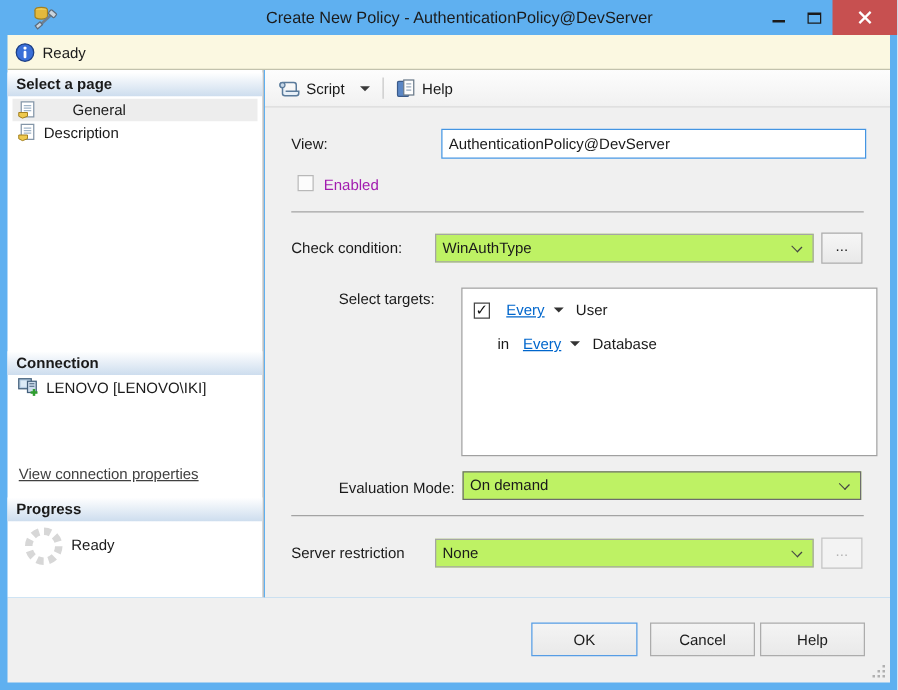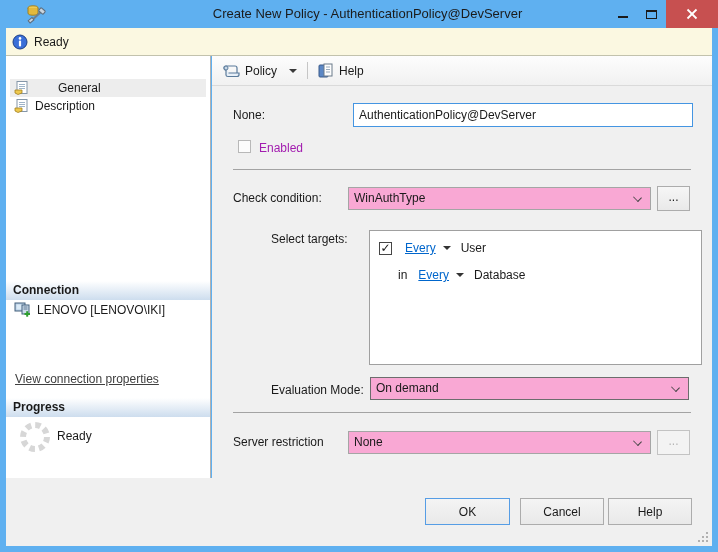--- a/index.html
+++ b/index.html
@@ -50,21 +50,21 @@
 
   .textinput { position:absolute; height:24px; border:1px solid #4495E2; background:#fff; padding:0 5px;
                font-family:inherit; font-size:12px; color:#1a1a1a; }
 
   .checkbox { width:13px; height:13px; background:#fcfcfc; border:1px solid #b8b8b8; display:inline-block; }
   .checkbox.on { border:1px solid #454545; background:#fff; color:#111; font-size:12px; font-weight:bold;
                  line-height:11px; text-align:center; }
 
   .hr { position:absolute; height:1px; background:#a3a3a3; }
 
-  .combo { position:absolute; height:23px; background:#f9a8d4; border:1px solid #a5a5a5; padding-left:5px;
+  .combo { position:absolute; height:23px; background:#bef264; border:1px solid #a5a5a5; padding-left:5px;
            line-height:21px; white-space:nowrap; overflow:hidden; }
   .combo.focusborder { border-color:#6d6d6d; }
   .combo .chev { position:absolute; right:9px; top:6px; width:7px; height:7px; border-right:1.6px solid #444;
                  border-bottom:1.6px solid #444; transform:rotate(45deg) scale(1,0.8); }
 
   .browse-btn { position:absolute; width:33px; height:25px; border:1px solid #acacac;
                 background:linear-gradient(#f6f6f6,#e9e9e9); text-align:center; line-height:20px; }
   .browse-btn.disabled { color:#b4b4b4; border-color:#c3c3c3; background:#f3f3f3; }
 
   .listbox { position:absolute; left:157px; top:174px; width:333px; height:135px; background:#fff;
@@ -116,20 +116,21 @@
   <div class="statusbar">
     <svg width="16" height="16" viewBox="0 0 16 16">
       <circle cx="8" cy="8" r="7" fill="#3A6FD8" stroke="#1d3f85" stroke-width="1"></circle>
       <circle cx="8" cy="4.4" r="1.3" fill="#fff"></circle>
       <rect x="6.9" y="6.5" width="2.2" height="6" rx="1" fill="#fff"></rect>
     </svg>
     <span class="txt">Ready</span>
   </div>
 
   <div class="sidebar">
+    <div class="section-header" style="top:2px;">Select a page</div>
     <div class="side-item selected" style="top:23px;">
       <svg width="16" height="16" viewBox="0 0 16 16">
         <rect x="3" y="1.5" width="10" height="12" fill="#fff" stroke="#8496a8" stroke-width="1"></rect>
         <line x1="5" y1="4.5" x2="11" y2="4.5" stroke="#9fb4c8" stroke-width="1"></line>
         <line x1="5" y1="6.5" x2="11" y2="6.5" stroke="#9fb4c8" stroke-width="1"></line>
         <line x1="5" y1="8.5" x2="11" y2="8.5" stroke="#9fb4c8" stroke-width="1"></line>
         <path d="M1 10 L8 10 L8 13 L4 14.5 L1 13 Z" fill="#EEC94F" stroke="#A3801F" stroke-width="0.8"></path>
       </svg>
       <span>General</span>
     </div>
@@ -169,37 +170,37 @@
   </div>
 
   <div class="main">
     <div class="toolbar">
       <div class="tb-btn">
         <svg width="17" height="15" viewBox="0 0 17 15">
           <path d="M3 3 Q1 3 1 5 Q1 7 3 7 L3 12 Q3 13.5 5 13.5 L14 13.5 Q16 13.5 16 11.5 L16 10 L5.5 10" fill="#e8f0f8" stroke="#5b7b9b" stroke-width="1.2"></path>
           <path d="M3 3 L12 3 Q14 3 14 5 L14 10" fill="none" stroke="#5b7b9b" stroke-width="1.2"></path>
           <ellipse cx="3" cy="5" rx="2" ry="2" fill="#c8d8e8" stroke="#5b7b9b" stroke-width="1"></ellipse>
         </svg>
-        <span>Policy</span>
+        <span>Script</span>
         <span class="caret-down tb-caret"></span>
       </div>
       <div class="tb-sep"></div>
       <div class="tb-btn">
         <svg width="16" height="16" viewBox="0 0 16 16">
           <rect x="1" y="2" width="9" height="12" rx="1" fill="#5b87c5" stroke="#3a5a8a" stroke-width="1"></rect>
           <rect x="6" y="1" width="8" height="12" fill="#fdfdfd" stroke="#6a7a8a" stroke-width="1"></rect>
           <line x1="8" y1="4" x2="12" y2="4" stroke="#9ab" stroke-width="1"></line>
           <line x1="8" y1="6.5" x2="12" y2="6.5" stroke="#9ab" stroke-width="1"></line>
           <line x1="8" y1="9" x2="12" y2="9" stroke="#9ab" stroke-width="1"></line>
         </svg>
         <span>Help</span>
       </div>
     </div>
 
-    <div class="lbl" style="left:21px; top:52px;">None:</div>
+    <div class="lbl" style="left:21px; top:52px;">View:</div>
     <input class="textinput" style="left: 141px; top: 47px; width: 340px;" value="AuthenticationPolicy@DevServer">
 
     <span class="checkbox" style="position:absolute; left:26px; top:84px;"></span>
     <div class="lbl grayed" style="left:47px; top:85px;">Enabled</div>
 
     <div class="hr" style="left:21px; top:113px; width:458px;"></div>
 
     <div class="lbl" style="left:21px; top:135px;">Check condition:</div>
     <div class="combo" style="left:136px; top:131px; width:303px;">
       <span>WinAuthType</span>

